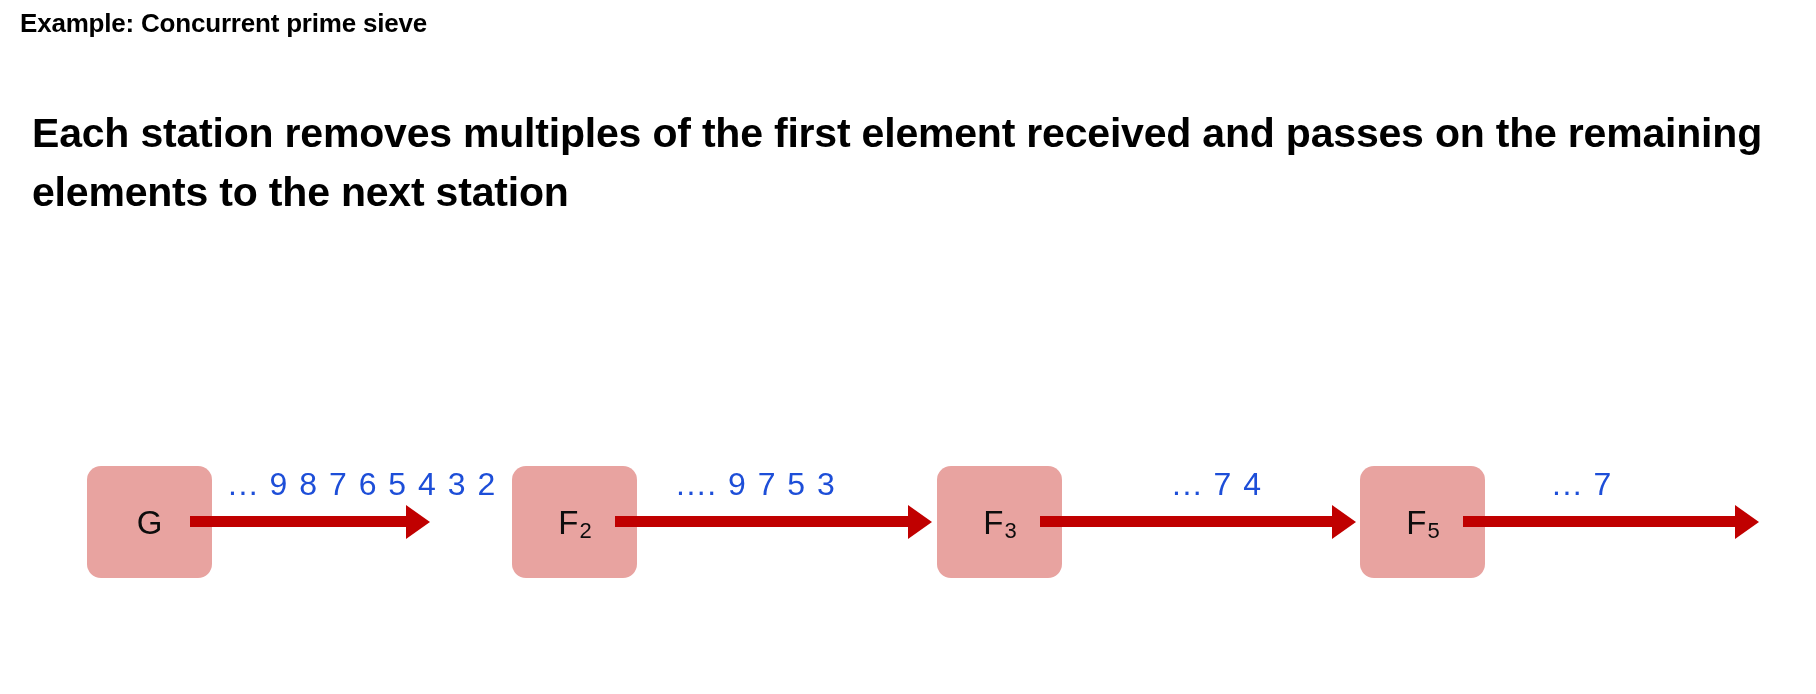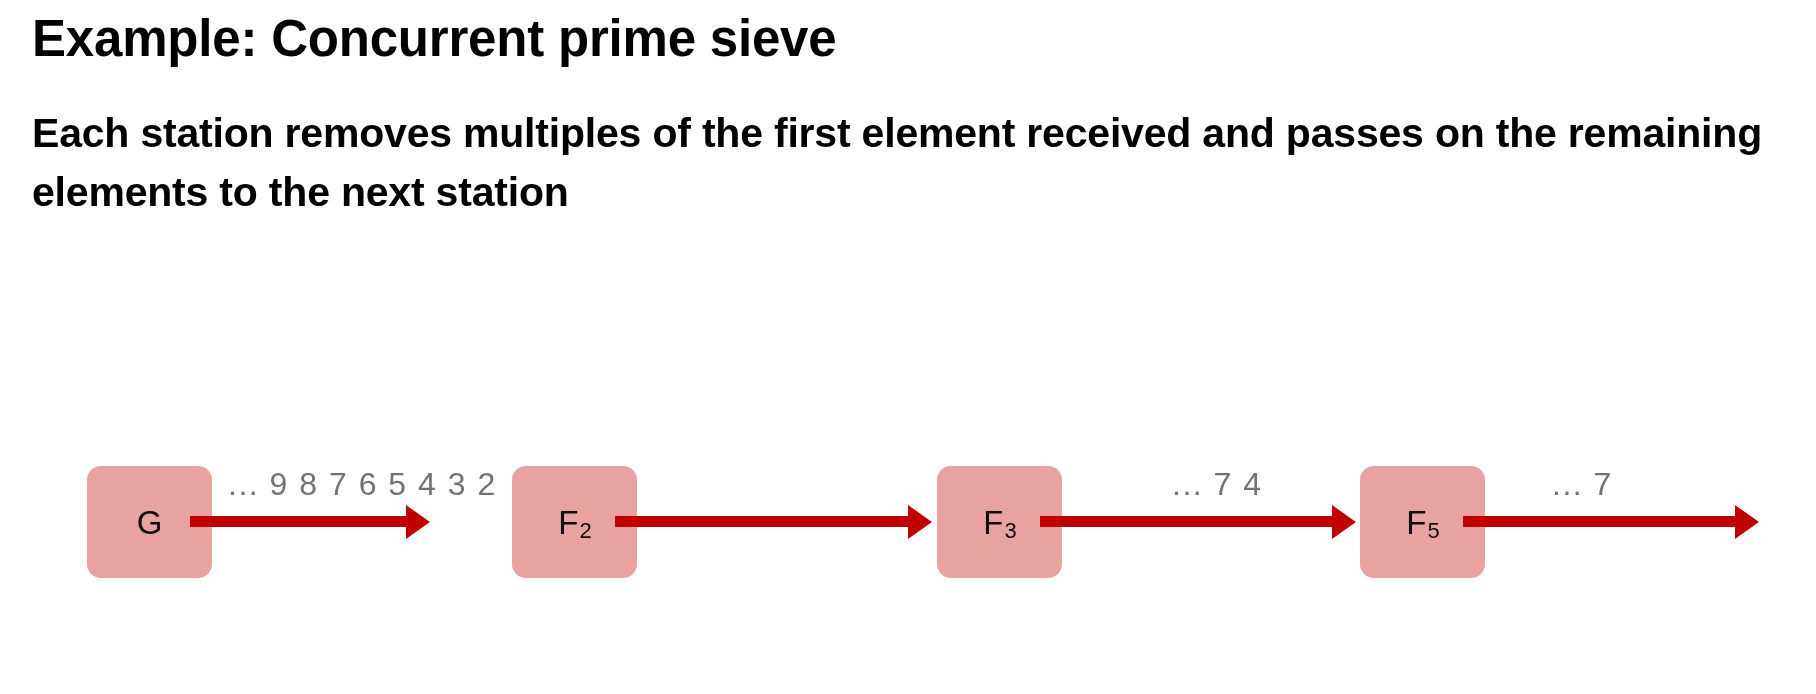--- a/index.html
+++ b/index.html
@@ -12,24 +12,24 @@
     height: 694px;
     position: relative;
     overflow: hidden;
     font-family: "Liberation Sans", sans-serif;
     color: #000000;
   }
 
   
   #slide-title {
     position: absolute;
-    left: 32px;
+    left: 20px;
     top: 8px;
     width: 1760px;
-    font-size: 51px;
+    font-size: 26px;
     font-weight: bold;
     line-height: 1.22;
     letter-spacing: -0.2px;
     white-space: nowrap;
   }
   #slide-body {
     position: absolute;
     left: 32px;
     top: 104px;
     width: 1790px;
@@ -96,21 +96,21 @@
     border-top: 17px solid transparent;
     border-bottom: 17px solid transparent;
     border-left: 24px solid #c00000;
   }
 
   .flow-label {
     position: absolute;
     top: 468px;
     font-size: 32px;
     font-weight: normal;
-    color: #737373;
+    color: #1d4ed8;
     white-space: nowrap;
     letter-spacing: 1.5px;
     line-height: 1;
   }
 </style>
 </head>
 <body>
 
 <div id="slide-title">Example: Concurrent prime sieve</div>
 
@@ -128,20 +128,21 @@
   <div class="flow-label" style="left:228px;">... 9 8 7 6 5 4 3 2</div>
 
   <div class="station-box" style="left:512px;">
     <div class="station-label">
       <span>F</span>
         <span class="sub">2</span>
     </div>
   </div>
 
   <div class="flow-arrow" style="left:615px; width:295px;"></div>
+  <div class="flow-label" style="left:676px;">.... 9 7 5 3</div>
 
   <div class="station-box" style="left:937px;">
     <div class="station-label">
       <span>F</span>
         <span class="sub">3</span>
     </div>
   </div>
 
   <div class="flow-arrow" style="left:1040px; width:294px;"></div>
   <div class="flow-label" style="left:1172px;">... 7 4</div>

